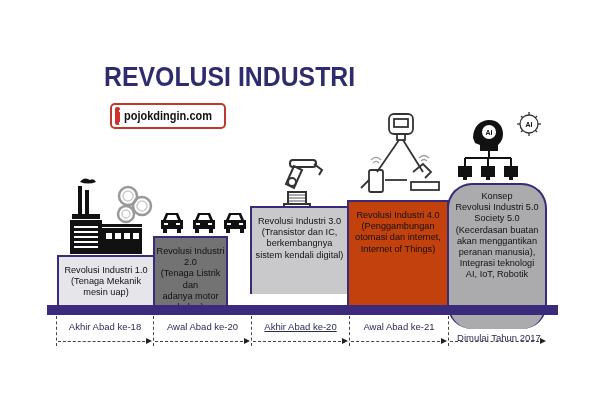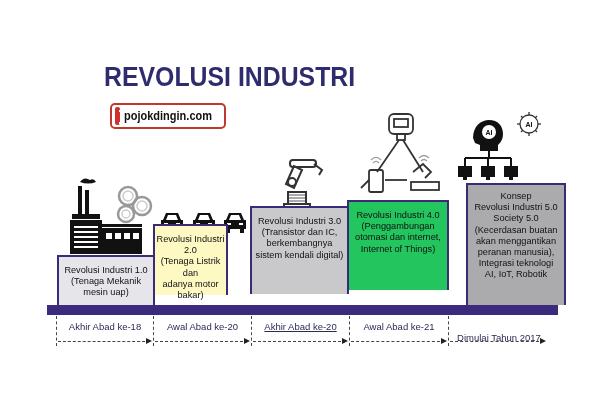--- a/index.html
+++ b/index.html
@@ -162,44 +162,44 @@
   <text x="74" y="17" font-size="7" font-weight="bold" text-anchor="middle" fill="#111" font-family="Liberation Sans, sans-serif">AI</text>
 </svg>
 
 <div class="step" style="left:57px;top:255px;width:98px;height:50px;background:#e6e6ea;">
   <div class="txt">
     <div>Revolusi Industri 1.0</div>
     <div>(Tenaga Mekanik</div>
     <div>mesin uap)</div>
   </div>
 </div>
-<div class="step" style="left:153px;top:224px;width:75px;height:71px;background:#fef9c3;">
+<div class="step" style="left:153px;top:236px;width:75px;height:71px;background:#737373;">
   <div class="txt">
     <div>Revolusi Industri 2.0</div>
     <div>(Tenaga Listrik dan</div>
     <div>adanya motor bakar)</div>
   </div>
 </div>
 <div class="step" style="left:250px;top:206px;width:99px;height:88px;background:#c9c9cc;">
   <div class="txt">
     <div>Revolusi Industri 3.0</div>
     <div>(Transistor dan IC,</div>
     <div>berkembangnya</div>
     <div>sistem kendali digital)</div>
   </div>
 </div>
-<div class="step" style="left:347px;top:200px;width:102px;height:90px;background:#22c55e;text-align:center;">
+<div class="step" style="left:347px;top:200px;width:102px;height:105px;background:#c2410c;text-align:center;">
   <div class="txt">
     <div>Revolusi Industri 4.0</div>
     <div>(Penggambungan</div>
     <div>otomasi dan internet,</div>
     <div>Internet of Things)</div>
   </div>
 </div>
-<div class="step" style="left:466px;top:183px;width:100px;height:122px;background:#ababae;">
+<div class="step" style="left:447px;top:183px;width:100px;height:146px;background:#ababae;border-radius:25px;">
   <div class="txt" style="margin-top:6px;">
     <div>Konsep</div>
     <div>Revolusi Industri 5.0</div>
     <div>Society 5.0</div>
     <div>(Kecerdasan buatan</div>
     <div>akan menggantikan</div>
     <div>peranan manusia),</div>
     <div>Integrasi teknologi</div>
     <div>AI, IoT, Robotik</div>
   </div>

